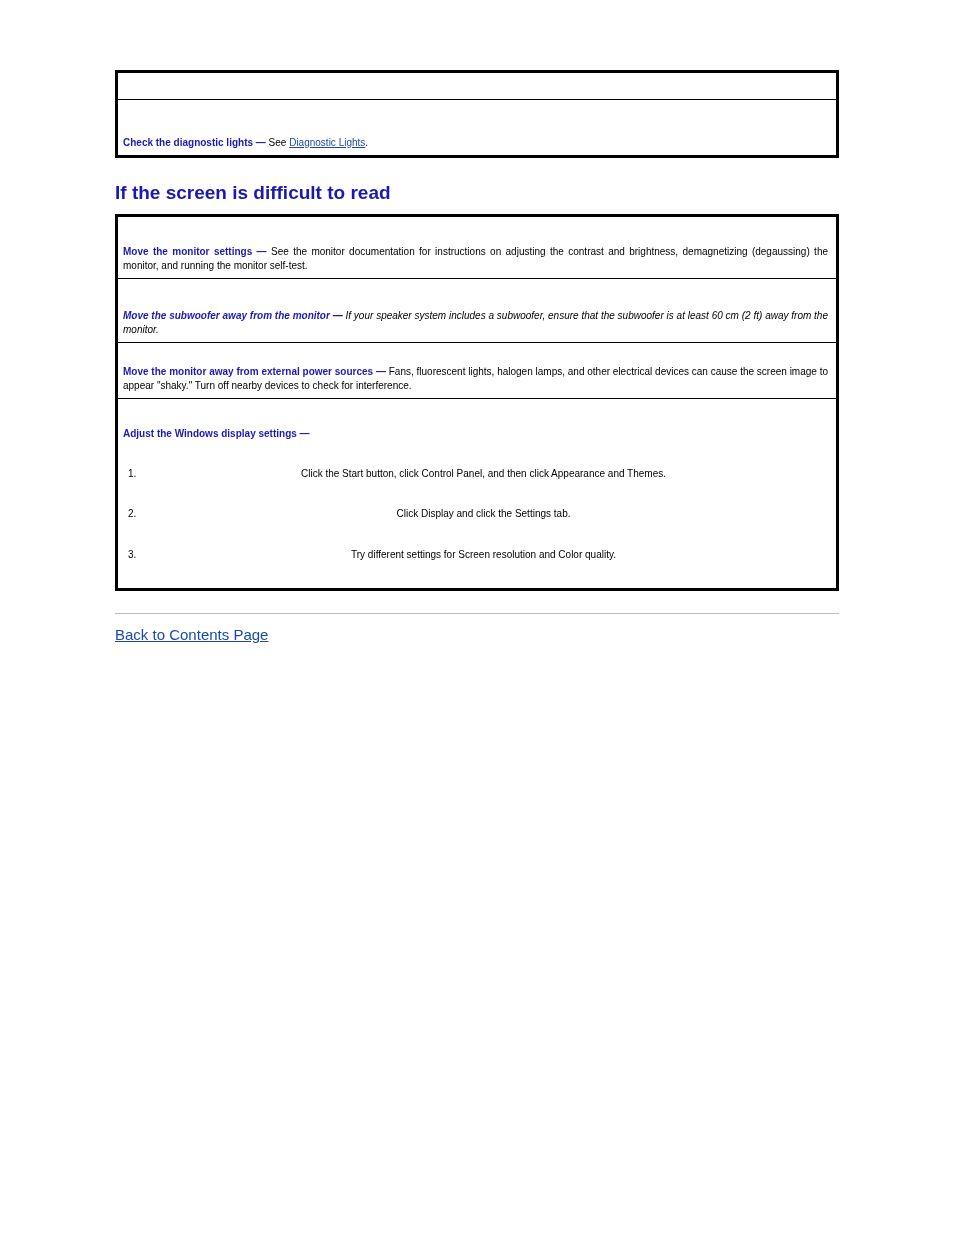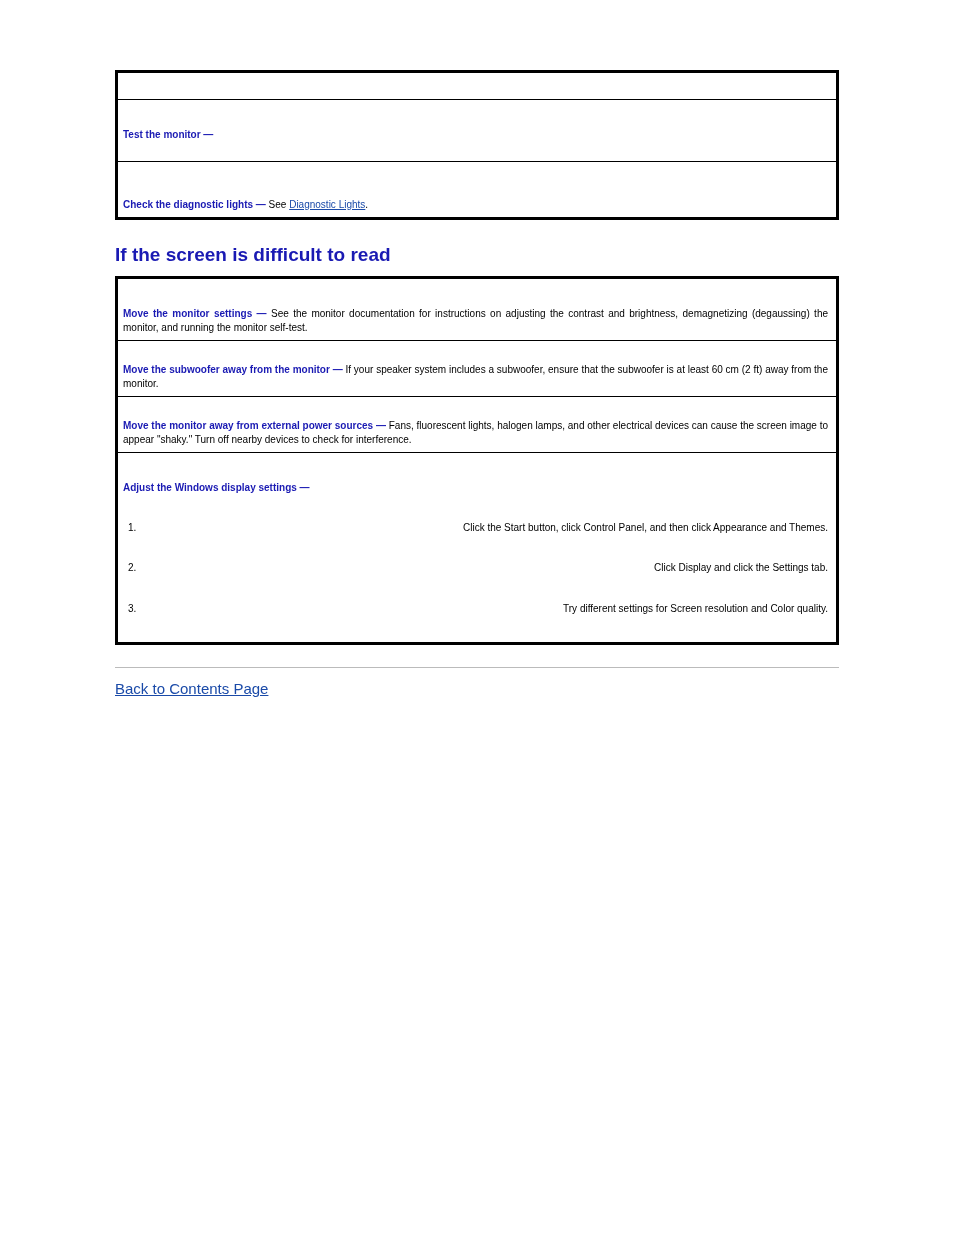--- a/index.html
+++ b/index.html
@@ -54,38 +54,31 @@
     color: #1a4aa8;
     text-decoration: underline;
     font-size: 15px;
   }
   .num-list {
     padding-left: 16px;
     list-style-position: outside;
     list-style-type: decimal;
     color: #000000;
   }
-  .num-list li { padding: 1px 0; text-align: right; margin-top: 25px; }
+  .num-list li { padding: 1px 0; text-align: center; margin-top: 25px; }
 </style>
 </head>
 <body>
 
 <div class="page">
 
   <table class="outer-table">
     <tbody>
         <tr>
       <td>
-        <span class="body-text"></span><br>
-        <span class="body-text"></span>
-      </td>
-    </tr>
-    <tr>
-      <td class="spacer-row" style="padding-top:28px;">
-        <span class="hdr">Test the monitor —</span><br>
         <span class="body-text"></span><br>
         <span class="body-text"></span>
       </td>
     </tr>
     <tr>
       <td style="padding-top:36px;">
         <span class="hdr">Check the diagnostic lights —</span>
         <span class="body-text">See </span><a href="#" class="link">Diagnostic Lights</a><span class="body-text">.</span>
       </td>
     </tr>
@@ -96,21 +89,21 @@
 
   <table class="outer-table">
     <tbody>
         <tr>
       <td style="padding-top:28px;">
         <span class="hdr">Move the monitor settings —</span>
         <span class="body-text">See the monitor documentation for instructions on adjusting the contrast and brightness, demagnetizing (degaussing) the monitor, and running the monitor self-test.</span>
       </td>
     </tr>
     <tr>
-      <td style="padding-top:22px;">
+      <td style="padding-top:30px;font-style:italic;">
         <span class="hdr">Move the subwoofer away from the monitor —</span>
         <span class="body-text">If your speaker system includes a subwoofer, ensure that the subwoofer is at least 60 cm (2 ft) away from the monitor.</span>
       </td>
     </tr>
     <tr>
       <td style="padding-top:22px;">
         <span class="hdr">Move the monitor away from external power sources —</span>
         <span class="body-text">Fans, fluorescent lights, halogen lamps, and other electrical devices can cause the screen image to appear "shaky." Turn off nearby devices to check for interference.</span>
       </td>
     </tr>

